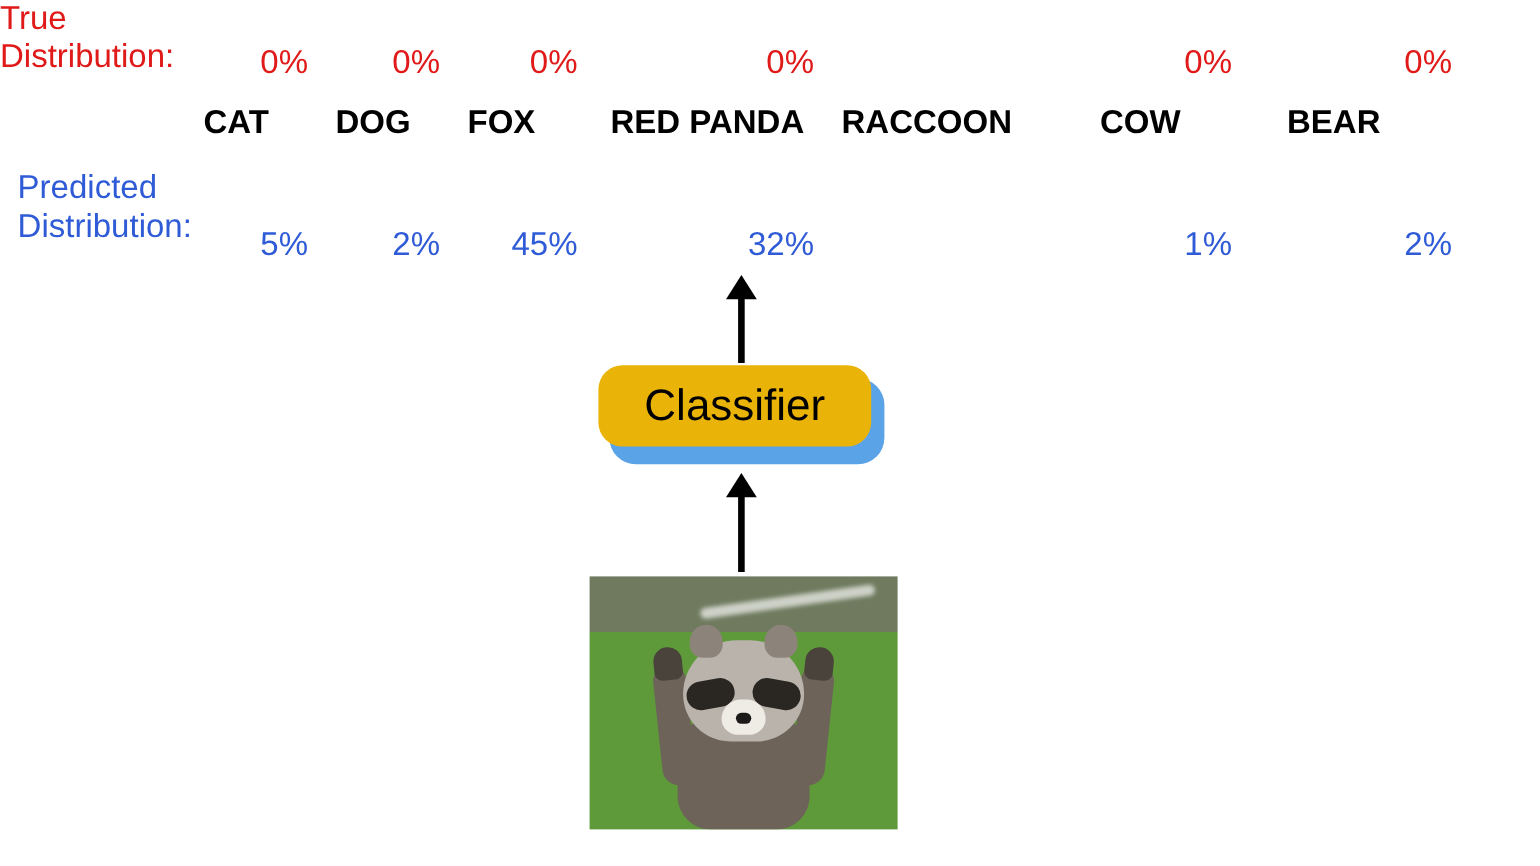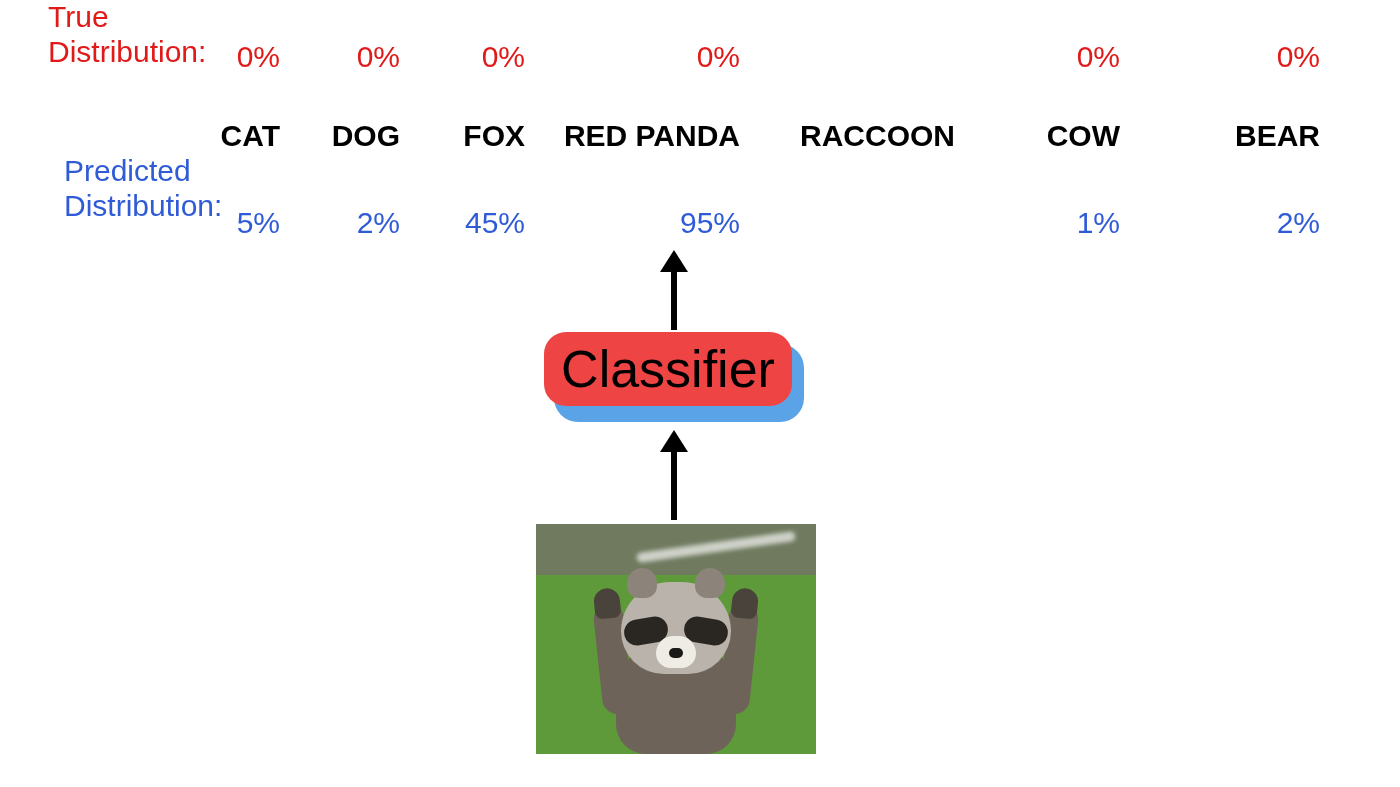--- a/index.html
+++ b/index.html
@@ -13,30 +13,30 @@
     position: relative;
   }
   .stage {
     position: relative;
     width: 1400px;
     height: 787px;
   }
   .abs { position: absolute; }
 
   
-  .row-label { font-size: 30px; line-height: 1.15; padding-left: 48px; }
+  .row-label { font-size: 30px; line-height: 1.15; }
   .true-color { color: #e01919; }
   .pred-color { color: #2f5bd7; margin-left: 16px; }
 
   
   .true-val { color: #e01919; font-size: 30px; text-align: right; }
   .pred-val { color: #2f5bd7; font-size: 30px; text-align: right; }
 
   
-  .class-name { color: #000000; font-weight: 700; font-size: 30px; text-align: right; margin-top: 24px; }
+  .class-name { color: #000000; font-weight: 700; font-size: 30px; text-align: left; }
 
   
   .c0 { left:185px; width:95px; }
   .c1 { left:305px; width:95px; }
   .c2 { left:425px; width:100px; }
   .c3 { left:555px; width:185px; }
   .c4 { left:765px; width:190px; }
   .c5 { left:1000px; width:120px; }
   .c6 { left:1170px; width:150px; }
 
@@ -58,23 +58,23 @@
   }
 
   
   .classifier-wrap { width: 260px; height: 88px; }
   .classifier-shadow {
     position:absolute; left:10px; top:12px; width:250px; height:78px;
     background:#5aa3e6; border-radius:24px;
   }
   .classifier-box {
     position:absolute; left:0; top:0; width:248px; height:74px;
-    background:#ef4444; border-radius:22px;
+    background:#eab308; border-radius:22px;
     display:flex; align-items:center; justify-content:center;
-    color:#000; font-size:52px;
+    color:#000; font-size:40px;
   }
 
   
   .photo {
     width:280px; height:230px;
     background: linear-gradient(180deg,#6f7a5e 0%,#6f7a5e 22%,#5e9a3a 22%,#5e9a3a 100%);
     position:relative; overflow:hidden;
   }
   .photo::before{ 
     content:""; position:absolute; top:18px; right:20px; width:160px; height:10px;
@@ -142,21 +142,21 @@
   <div class="abs class-name row-class c1">DOG</div>
   <div class="abs class-name row-class c2">FOX</div>
   <div class="abs class-name row-class c3">RED PANDA</div>
   <div class="abs class-name row-class c4">RACCOON</div>
   <div class="abs class-name row-class c5">COW</div>
   <div class="abs class-name row-class c6">BEAR</div>
 
   <div class="abs pred-val row-pred c0">5%</div>
   <div class="abs pred-val row-pred c1">2%</div>
   <div class="abs pred-val row-pred c2">45%</div>
-  <div class="abs pred-val row-pred c3">95%</div>
+  <div class="abs pred-val row-pred c3">32%</div>
   <div class="abs pred-val row-pred c5">1%</div>
   <div class="abs pred-val row-pred c6">2%</div>
 
   <div class="abs arrow-up" style="left:660px; top:250px; width:28px; height:80px;">
     <div class="head" style="top:0;"></div>
     <div class="shaft" style="top:20px; height:60px;"></div>
   </div>
 
   <div class="abs classifier-wrap" style="left:544px; top:332px;">
     <div class="classifier-shadow"></div>

